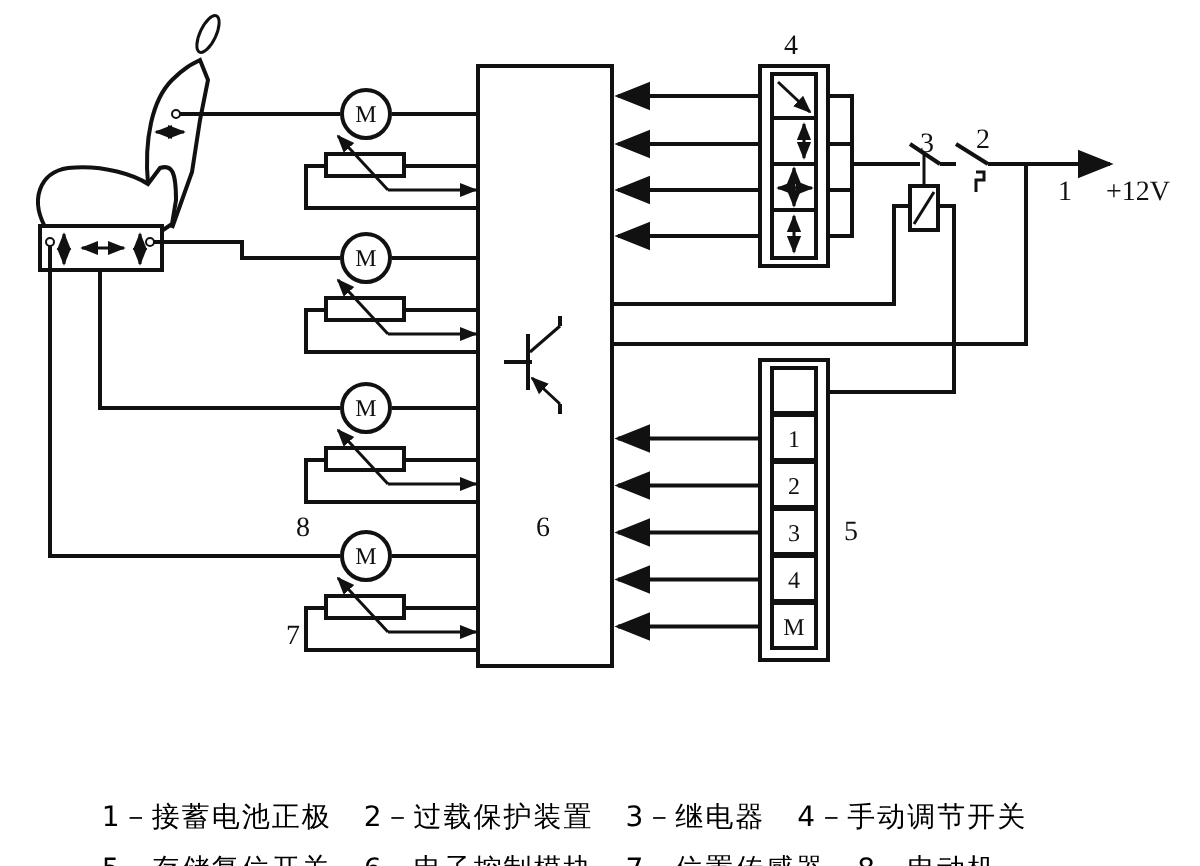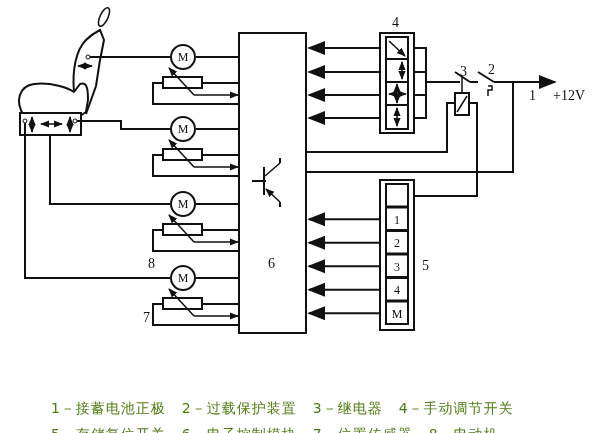--- a/index.html
+++ b/index.html
@@ -5,21 +5,21 @@
   html, body { margin: 0; padding: 0; background: #ffffff; }
   body { width: 600px; height: 433px; position: relative; overflow: hidden;
          font-family: "DejaVu Serif", "Liberation Serif", serif; color: #111; }
   svg { position: absolute; left: 0; top: 0; }
   .w { stroke: #111; stroke-width: 2; fill: none; }
   .wt { stroke: #111; stroke-width: 1.5; fill: none; }
   .box { stroke: #111; stroke-width: 2; fill: #fff; }
   .lbl { font-family: "Liberation Serif", "DejaVu Serif", serif; font-size: 14px; fill: #111; }
   .mlbl { font-family: "Liberation Serif", "DejaVu Serif", serif; font-size: 12px; fill: #111; text-anchor: middle; }
   .legend { position: absolute; left: 40px; font-size: 14px; letter-spacing: 1px;
-            font-family: "DejaVu Sans", "Liberation Sans", sans-serif; color: #4d7c0f; white-space: pre; }
+            font-family: "DejaVu Sans", "Liberation Sans", sans-serif; color: #000000; white-space: pre; }
   .legend span { margin-right: 16px; }
 </style>
 </head>
 <body>
 
 <svg width="600" height="433" viewBox="0 0 600 433">
   <defs>
     <marker id="arr" viewBox="0 0 10 10" refX="9" refY="5" markerWidth="6" markerHeight="6" orient="auto-start-reverse">
       <path d="M0,1 L10,5 L0,9 z" fill="#111"></path>
     </marker>

